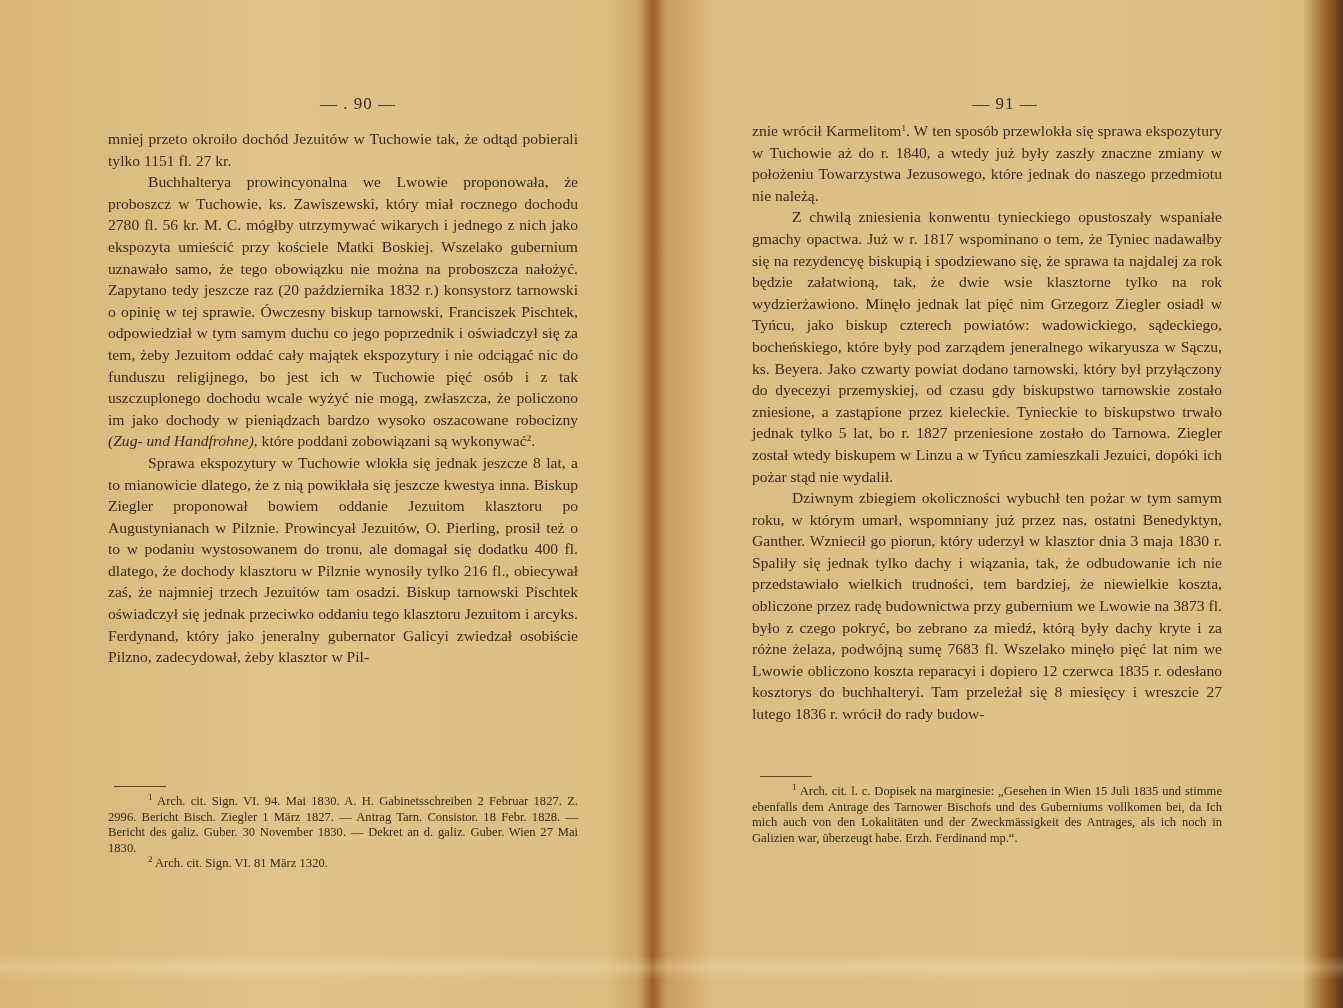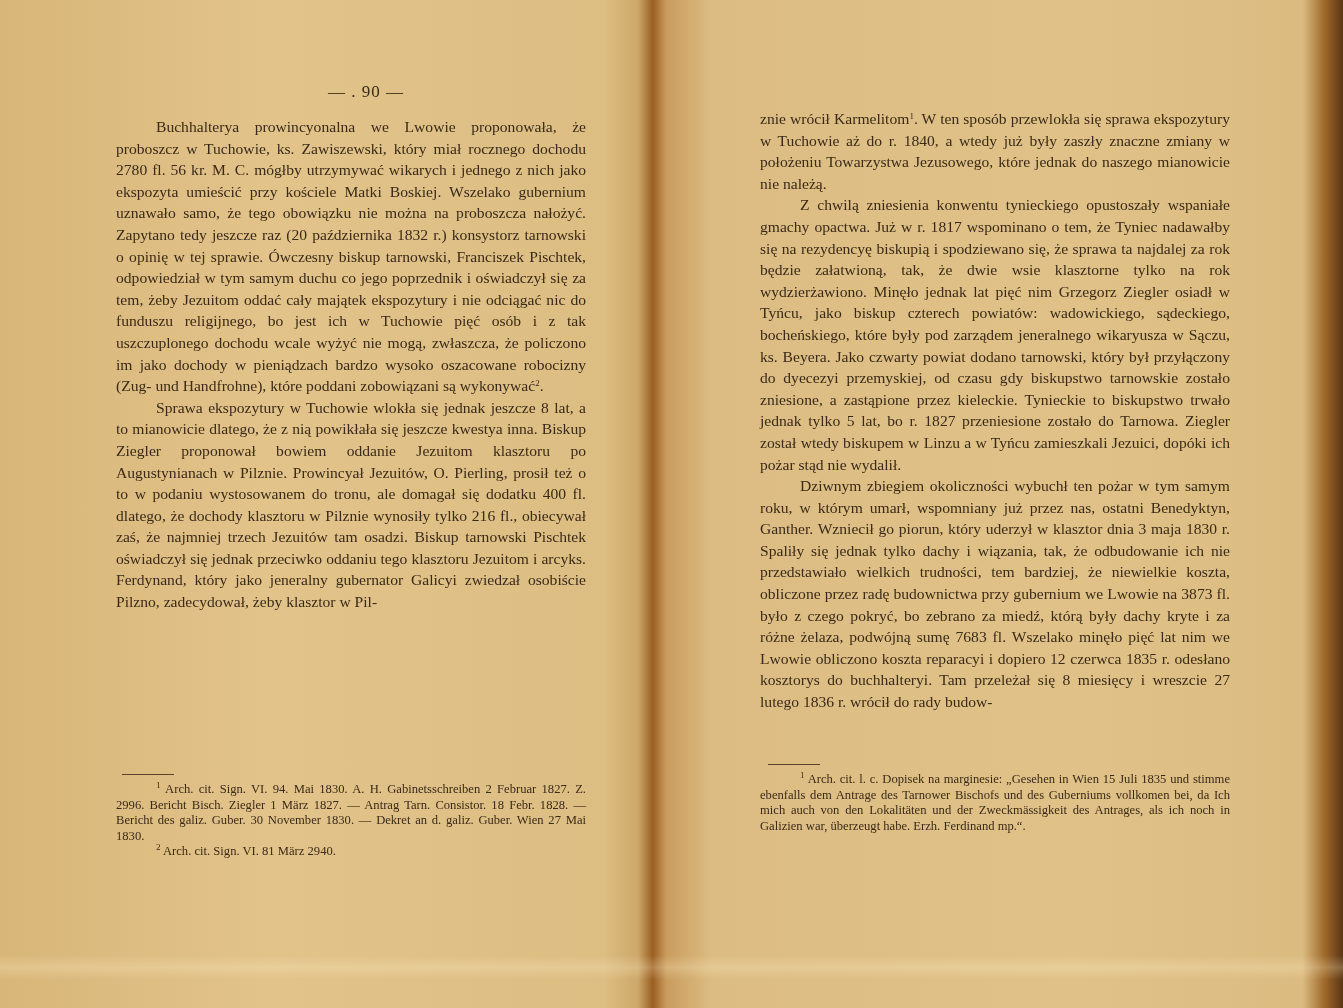--- a/index.html
+++ b/index.html
@@ -10,38 +10,38 @@
     color: #3a2a18;
   }
   .spread {
     position: relative; width: 1343px; height: 1008px;
     background: linear-gradient(90deg, #d8b679 0%, #e2c38a 20%, #dcbd82 45%, #cda86a 47.5%, #9a5e22 48.6%, #c99c5e 49.6%, #dcbc82 53%, #e0c288 80%, #dbbb80 97%, #a06a2c 98.6%, #5a3514 100%);
   }
   .bottom-band {
     position: absolute; left: 0; right: 0; top: 955px; height: 25px;
     background: linear-gradient(180deg, rgba(255,240,200,0) 0%, rgba(255,240,200,0.25) 50%, rgba(255,240,200,0) 100%);
   }
-  .page { position: absolute; top: 0; height: 792px; margin-left: 8px; }
+  .page { position: absolute; top: 12px; height: 792px; }
   .page.left { left: 108px; width: 470px; }
   .page.right { left: 752px; width: 470px; }
   .folio {
     position: absolute; top: 82px; width: 100%; text-align: center;
     font-size: 17px; letter-spacing: 1px; color: #3a2a18;
   }
   .page.left .folio { left: 0; width: 100%; padding-left: 30px; box-sizing: border-box; }
   .page.right .folio { left: 0; padding-left: 36px; box-sizing: border-box; }
   .body-text {
     position: absolute; left: 0; width: 470px;
     font-size: 15.6px; line-height: 21.6px; text-align: justify;
   }
   .page.left .body-text { top: 116px; }
   .page.right .body-text { top: 108px; }
   .body-text p { margin: 0; }
   .body-text p.indent { text-indent: 40px; }
-  .body-text .it { }
+  .body-text .it { font-style: italic; }
   sup { font-size: 9px; vertical-align: 5px; line-height: 0; }
   .rule { position: absolute; width: 52px; border-top: 1px solid #5a4328; }
   .page.left .rule { top: 774px; left: 6px; }
   .page.right .rule { top: 764px; left: 8px; }
   .notes {
     position: absolute; left: 0; width: 470px;
     font-size: 12.6px; line-height: 15.6px; text-align: justify;
   }
   .page.left .notes { top: 782px; }
   .page.right .notes { top: 772px; }
@@ -50,33 +50,35 @@
 </style>
 </head>
 <body>
 
 <div class="spread">
   <div class="bottom-band"></div>
 
   <div class="page left">
     <div class="folio">— . 90 —</div>
     <div class="body-text">
+      <p>mniej przeto okroiło dochód Jezuitów w Tuchowie tak, że odtąd pobierali tylko 1151 fl. 27 kr.</p>
       <p class="indent"><span>Buchhalterya prowincyonalna we Lwowie proponowała, że proboszcz w Tuchowie, ks. Zawiszewski, który miał rocznego dochodu 2780 fl. 56 kr. M. C. mógłby utrzymywać wikarych i jednego z nich jako ekspozyta umieścić przy kościele Matki Boskiej. Wszelako gubernium uznawało samo, że tego obowiązku nie można na proboszcza nałożyć. Zapytano tedy jeszcze raz (20 października 1832 r.) konsystorz tarnowski o opinię w tej sprawie. Ówczesny biskup tarnowski, Franciszek Pischtek, odpowiedział w tym samym duchu co jego poprzednik i oświadczył się za tem, żeby Jezuitom oddać cały majątek ekspozytury i nie odciągać nic do funduszu religijnego, bo jest ich w Tuchowie pięć osób i z tak uszczuplonego dochodu wcale wyżyć nie mogą, zwłaszcza, że policzono im jako dochody w pieniądzach bardzo wysoko oszacowane robocizny</span> <span class="it">(Zug- und Handfrohne),</span><span> które poddani zobowiązani są wykonywać</span><sup>2</sup>.</p>
       <p class="indent">Sprawa ekspozytury w Tuchowie wlokła się jednak jeszcze 8 lat, a to mianowicie dlatego, że z nią powikłała się jeszcze kwestya inna. Biskup Ziegler proponował bowiem oddanie Jezuitom klasztoru po Augustynianach w Pilznie. Prowincyał Jezuitów, O. Pierling, prosił też o to w podaniu wystosowanem do tronu, ale domagał się dodatku 400 fl. dlatego, że dochody klasztoru w Pilznie wynosiły tylko 216 fl., obiecywał zaś, że najmniej trzech Jezuitów tam osadzi. Biskup tarnowski Pischtek oświadczył się jednak przeciwko oddaniu tego klasztoru Jezuitom i arcyks. Ferdynand, który jako jeneralny gubernator Galicyi zwiedzał osobiście Pilzno, zadecydował, żeby klasztor w Pil-</p>
     </div>
     <div class="rule"></div>
     <div class="notes">
       <p class="indent"><sup>1</sup> <span>Arch. cit. Sign. VI. 94. Mai 1830. A. H. Gabinetsschreiben 2 Februar 1827. Z. 2996. Bericht Bisch. Ziegler 1 März 1827. — Antrag Tarn. Consistor. 18 Febr. 1828. — Bericht des galiz. Guber. 30 November 1830. — Dekret an d. galiz. Guber. Wien 27 Mai 1830.</span></p>
-      <p class="indent"><sup>2</sup> <span>Arch. cit. Sign. VI. 81 März 2940.</span></p>
+      <p class="indent"><sup>2</sup> <span>Arch. cit. Sign. VI. 81 März 1320.</span></p>
     </div>
   </div>
 
   <div class="page right">
+    <div class="folio">— 91 —</div>
     <div class="body-text">
-      <p><span>znie wrócił Karmelitom</span><sup>1</sup><span>. W ten sposób przewlokła się sprawa ekspozytury w Tuchowie aż do r. 1840, a wtedy już były zaszły znaczne zmiany w położeniu Towarzystwa Jezusowego, które jednak do naszego mianowicie nie należą.</span></p>
+      <p><span>znie wrócił Karmelitom</span><sup>1</sup><span>. W ten sposób przewlokła się sprawa ekspozytury w Tuchowie aż do r. 1840, a wtedy już były zaszły znaczne zmiany w położeniu Towarzystwa Jezusowego, które jednak do naszego przedmiotu nie należą.</span></p>
       <p class="indent">Z chwilą zniesienia konwentu tynieckiego opustoszały wspaniałe gmachy opactwa. Już w r. 1817 wspominano o tem, że Tyniec nadawałby się na rezydencyę biskupią i spodziewano się, że sprawa ta najdalej za rok będzie załatwioną, tak, że dwie wsie klasztorne tylko na rok wydzierżawiono. Minęło jednak lat pięć nim Grzegorz Ziegler osiadł w Tyńcu, jako biskup czterech powiatów: wadowickiego, sądeckiego, bocheńskiego, które były pod zarządem jeneralnego wikaryusza w Sączu, ks. Beyera. Jako czwarty powiat dodano tarnowski, który był przyłączony do dyecezyi przemyskiej, od czasu gdy biskupstwo tarnowskie zostało zniesione, a zastąpione przez kieleckie. Tynieckie to biskupstwo trwało jednak tylko 5 lat, bo r. 1827 przeniesione zostało do Tarnowa. Ziegler został wtedy biskupem w Linzu a w Tyńcu zamieszkali Jezuici, dopóki ich pożar stąd nie wydalił.</p>
       <p class="indent">Dziwnym zbiegiem okoliczności wybuchł ten pożar w tym samym roku, w którym umarł, wspomniany już przez nas, ostatni Benedyktyn, Ganther. Wzniecił go piorun, który uderzył w klasztor dnia 3 maja 1830 r. Spaliły się jednak tylko dachy i wiązania, tak, że odbudowanie ich nie przedstawiało wielkich trudności, tem bardziej, że niewielkie koszta, obliczone przez radę budownictwa przy gubernium we Lwowie na 3873 fl. było z czego pokryć, bo zebrano za miedź, którą były dachy kryte i za różne żelaza, podwójną sumę 7683 fl. Wszelako minęło pięć lat nim we Lwowie obliczono koszta reparacyi i dopiero 12 czerwca 1835 r. odesłano kosztorys do buchhalteryi. Tam przeleżał się 8 miesięcy i wreszcie 27 lutego 1836 r. wrócił do rady budow-</p>
     </div>
     <div class="rule"></div>
     <div class="notes">
       <p class="indent"><sup>1</sup> <span>Arch. cit. l. c. Dopisek na marginesie: „Gesehen in Wien 15 Juli 1835 und stimme ebenfalls dem Antrage des Tarnower Bischofs und des Guberniums vollkomen bei, da Ich mich auch von den Lokalitäten und der Zweckmässigkeit des Antrages, als ich noch in Galizien war, überzeugt habe. Erzh. Ferdinand mp.“.</span></p>
     </div>
   </div>
 </div>
 

